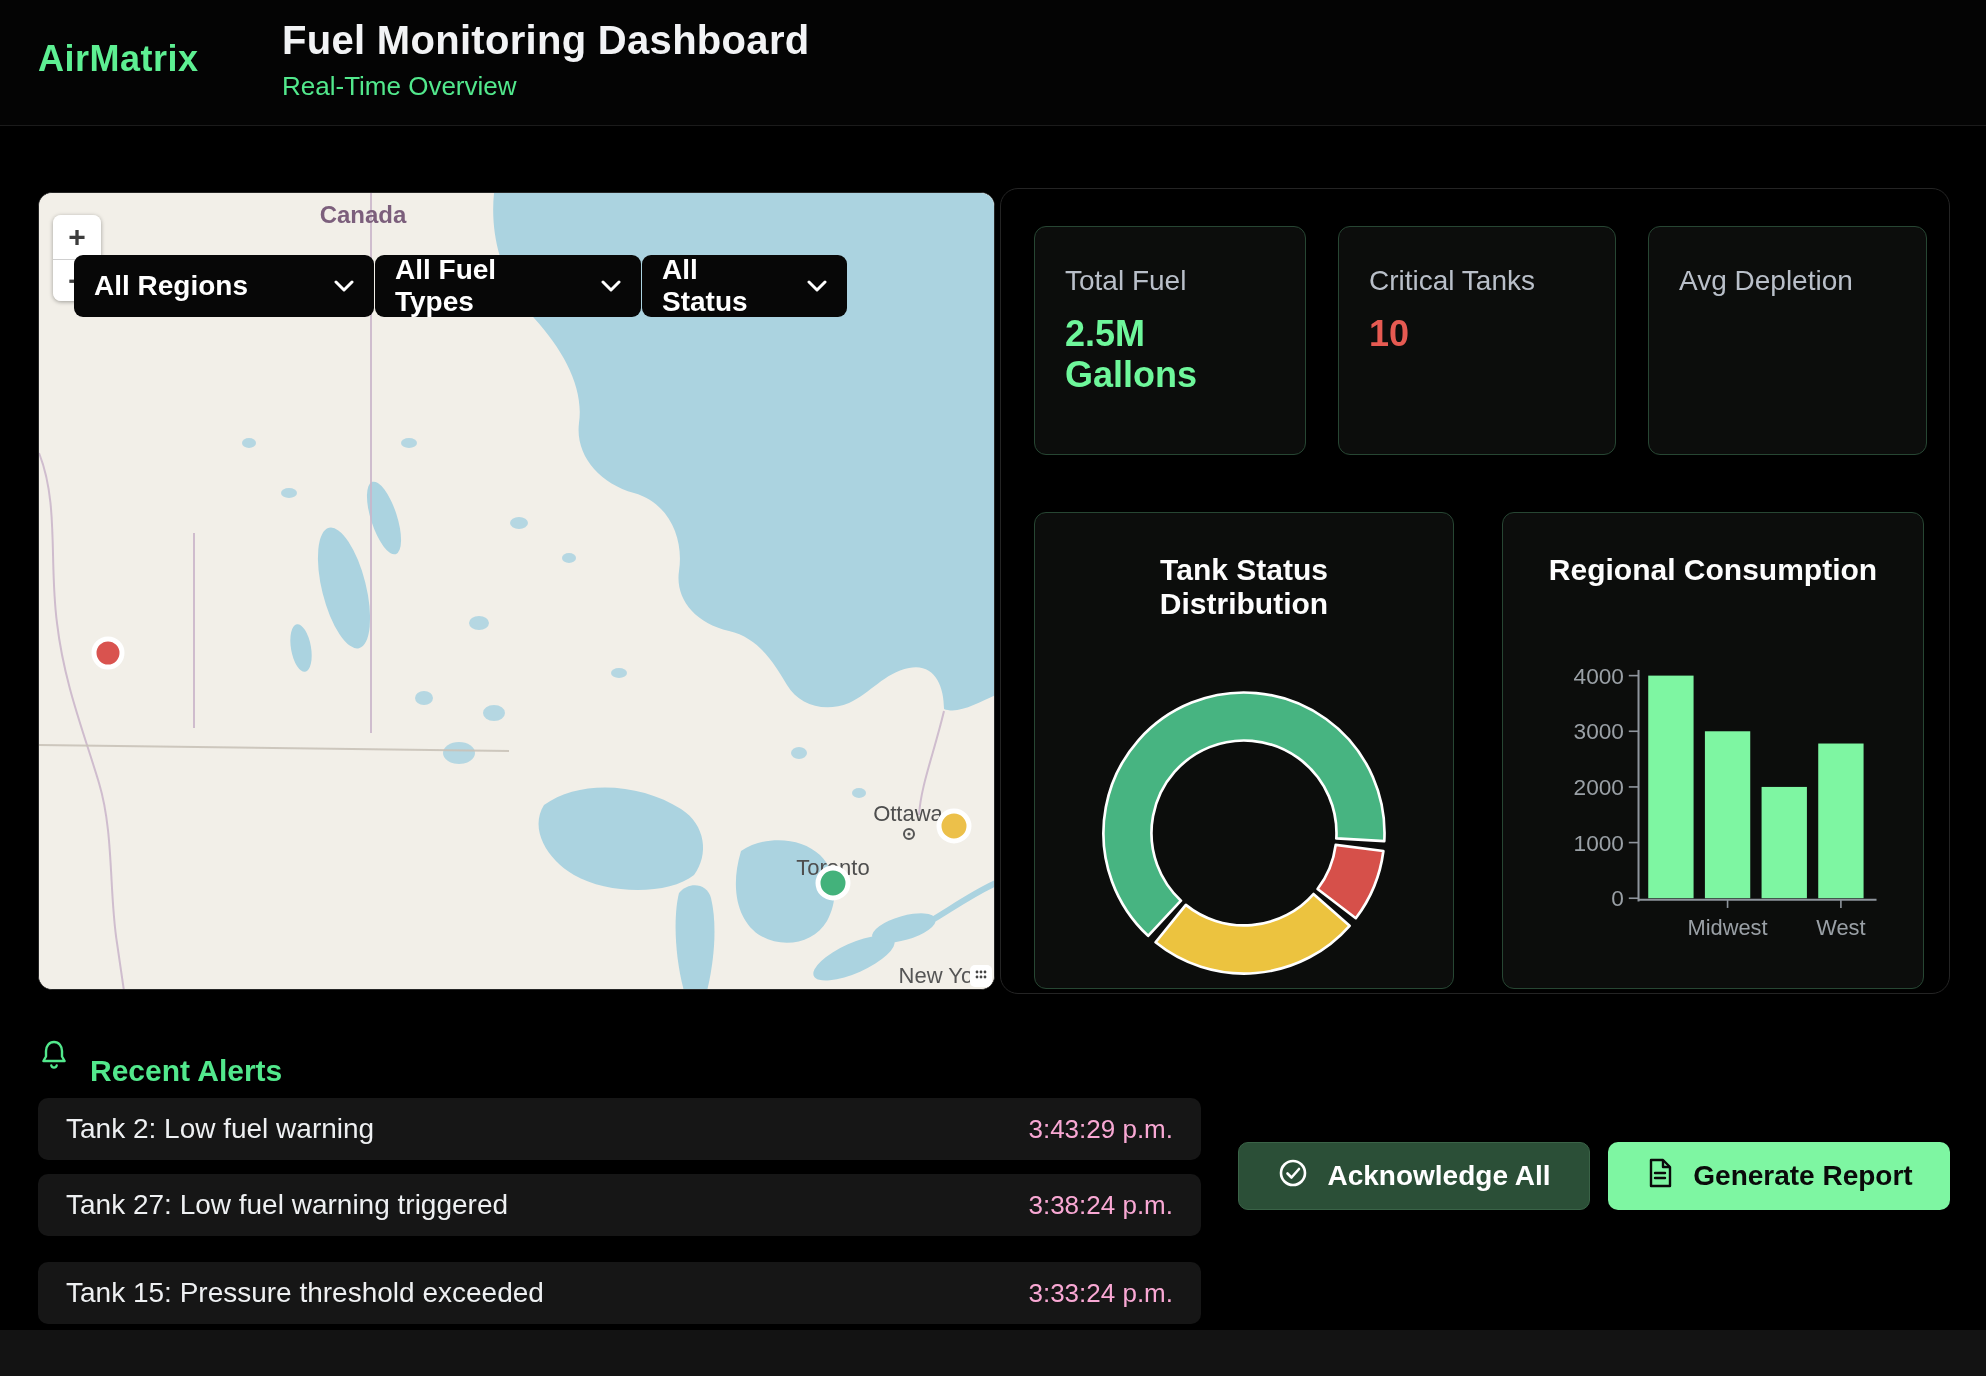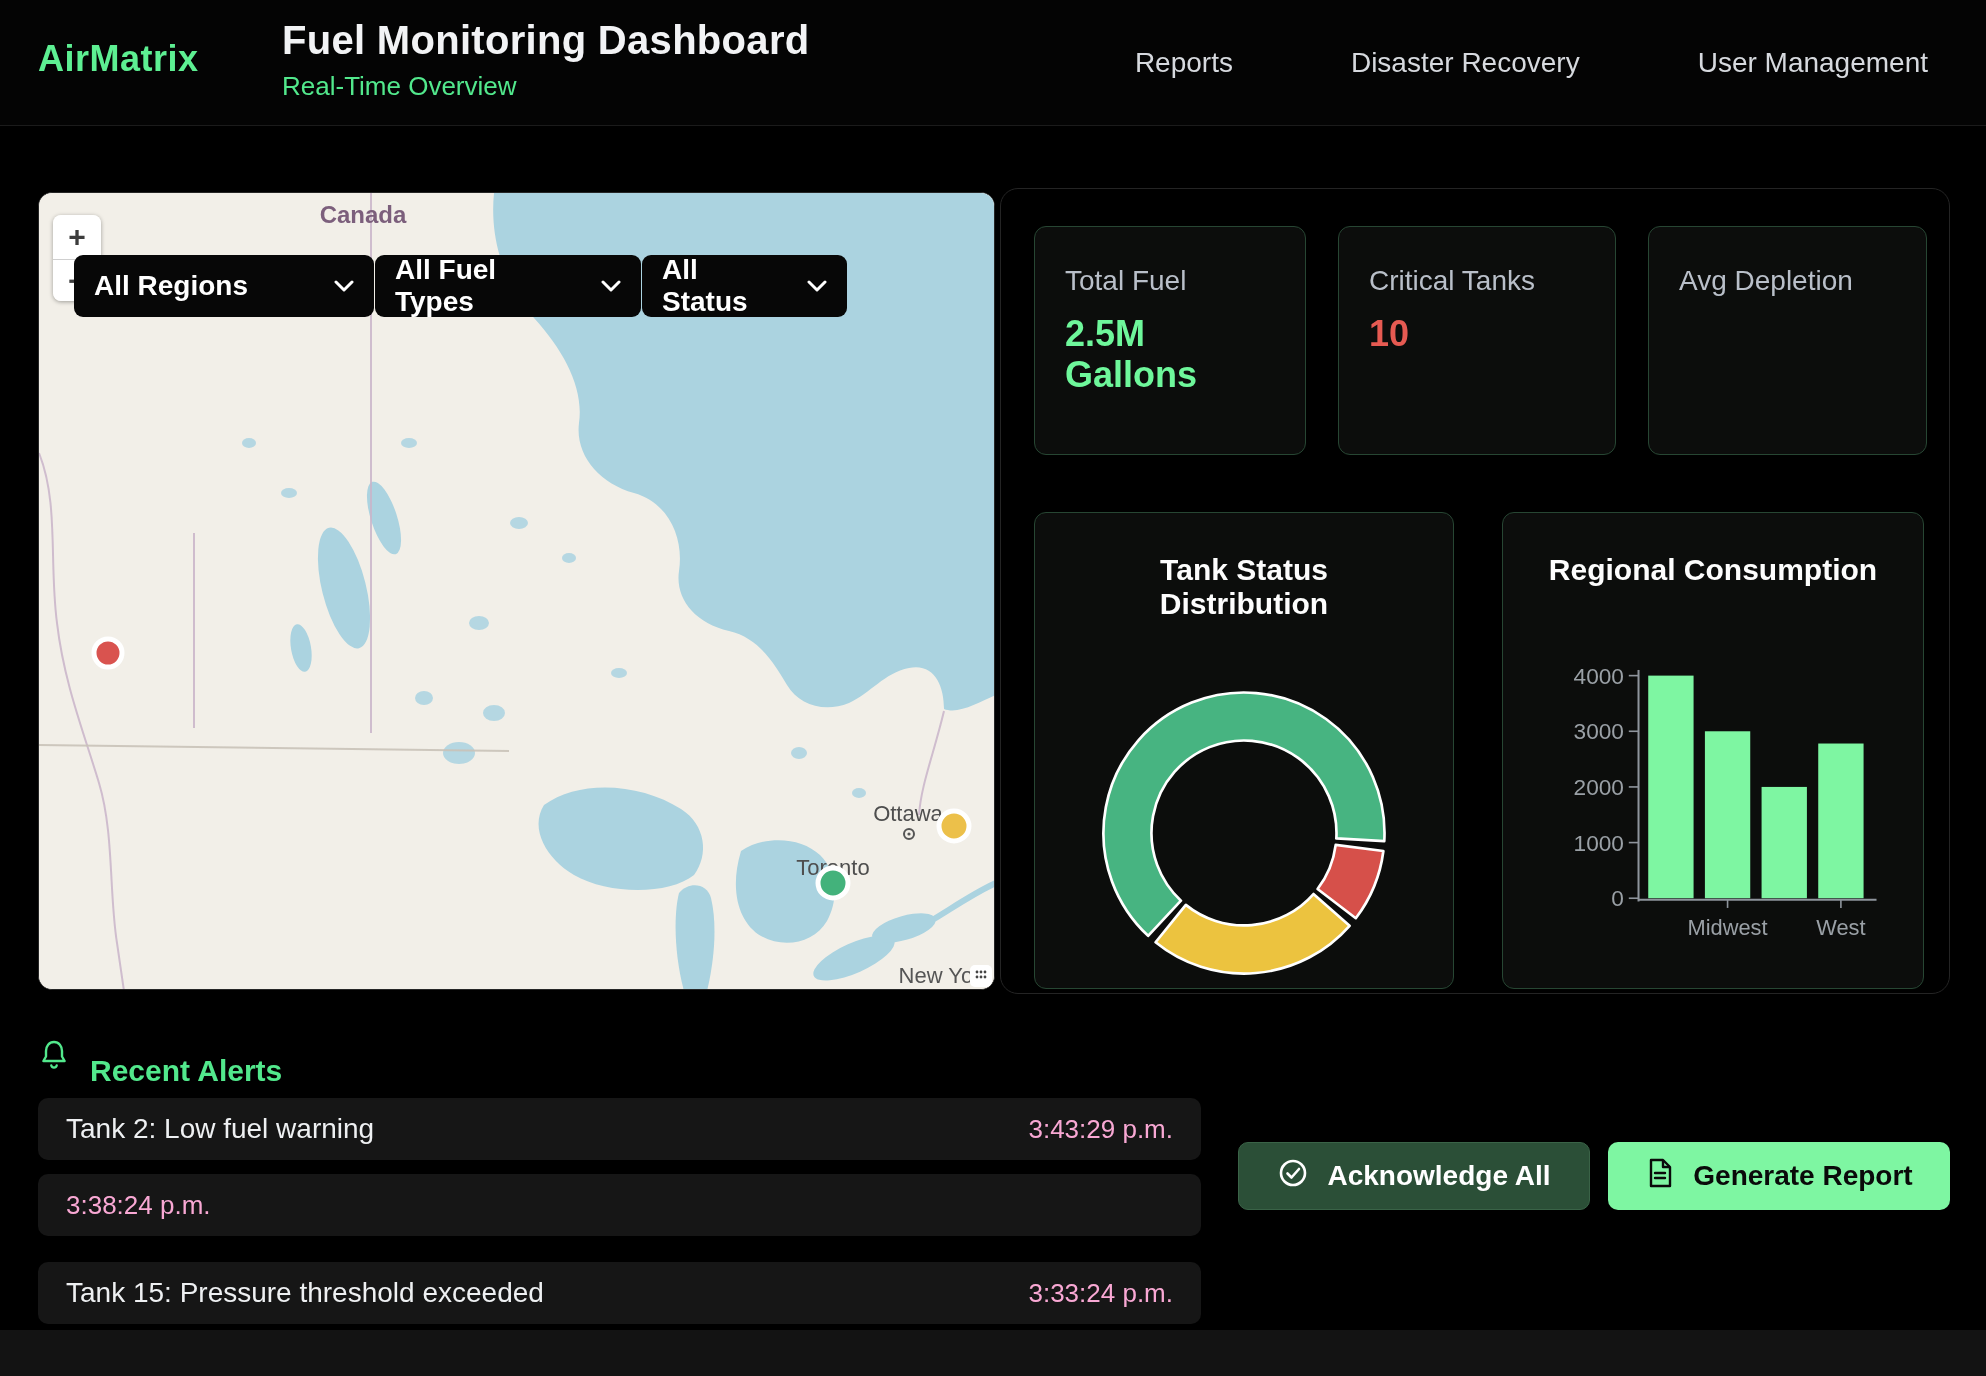--- a/index.html
+++ b/index.html
@@ -72,25 +72,20 @@
 </head>
 <body>
 
 <div class="stage">
 
   <div class="header">
     <div class="logo">AirMatrix</div>
     <div class="title-block">
       <div class="page-title">Fuel Monitoring Dashboard</div>
       <div class="page-subtitle">Real-Time Overview</div>
-    </div>
-    <div class="nav">
-      <div class="nav-item">Reports</div>
-      <div class="nav-item">Disaster Recovery</div>
-      <div class="nav-item">User Management</div>
     </div>
   </div>
 
   <div class="map">
     <svg class="basemap" width="957" height="798" viewBox="0 0 957 798">
       <rect x="0" y="0" width="957" height="798" fill="#f2efe8"></rect>
 
       <path fill="#abd3e0" d="M455,0 C450,50 468,95 495,125 C525,158 545,195 540,230
         C536,262 560,290 595,300 C630,310 645,345 640,378 C636,405 655,430 690,438
         C720,445 735,470 748,492 C760,512 785,520 810,510 C832,500 845,480 870,475
@@ -252,20 +247,21 @@
       </svg>
     </span>
     <span class="alerts-title">Recent Alerts</span>
   </div>
 
   <div class="alert-row ar-1">
     <span class="alert-text">Tank 2: Low fuel warning</span>
     <span class="alert-time">3:43:29 p.m.</span>
   </div>
   <div class="alert-row ar-2">
+    <span class="alert-text">Tank 27: Low fuel warning triggered</span>
     <span class="alert-time">3:38:24 p.m.</span>
   </div>
   <div class="alert-row ar-3">
     <span class="alert-text">Tank 15: Pressure threshold exceeded</span>
     <span class="alert-time">3:33:24 p.m.</span>
   </div>
 
   <div class="btn btn-ack">
     <span>
       <svg width="32" height="32" viewBox="0 0 32 32">

